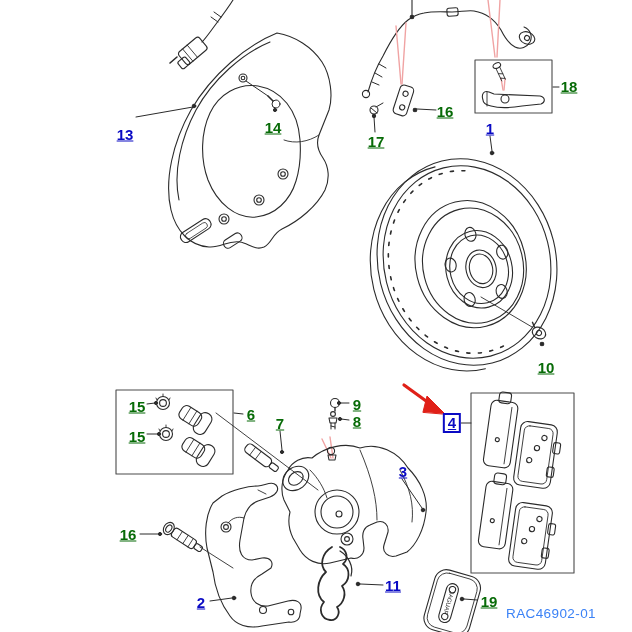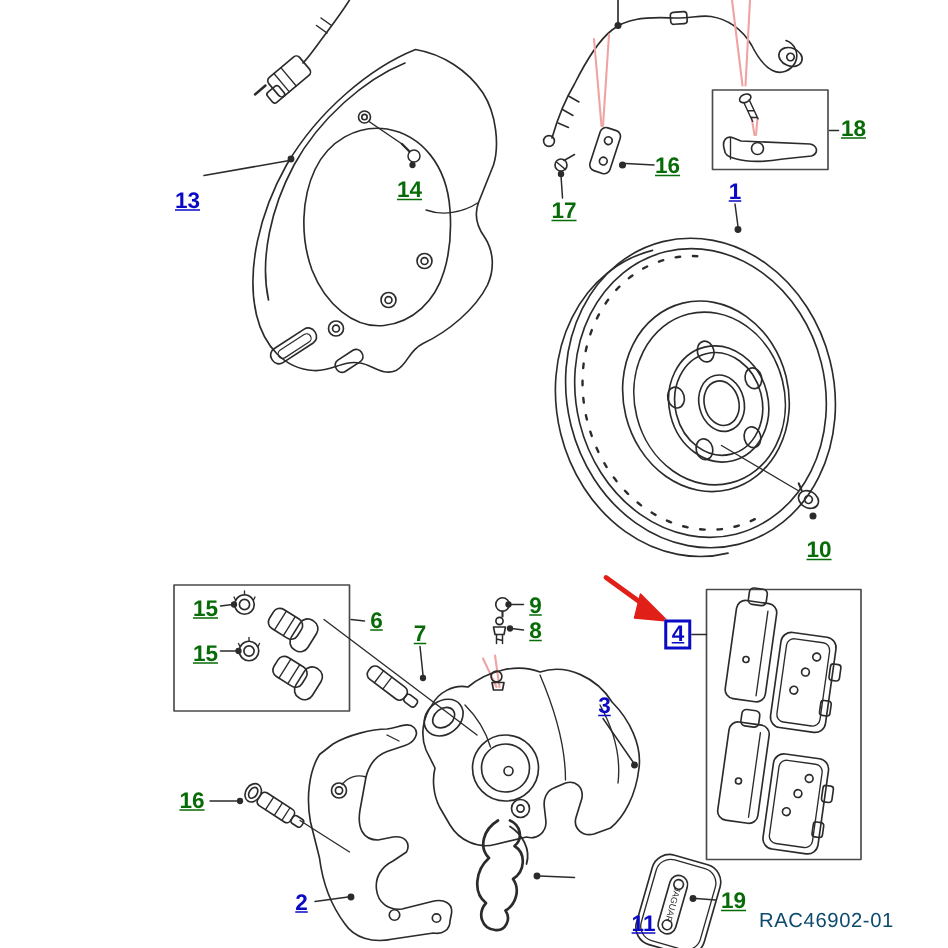--- a/index.html
+++ b/index.html
@@ -6,21 +6,21 @@
   .stage{position:relative;width:632px;height:632px;background:#ffffff;overflow:hidden;
          font-family:"Liberation Sans",sans-serif;}
   svg.art{position:absolute;left:0;top:0;}
   svg.art *{vector-effect:non-scaling-stroke;}
   .co{position:absolute;transform:translate(-50%,-50%);font:bold 15px "Liberation Sans",sans-serif;
       line-height:1;white-space:nowrap;user-select:none;text-decoration:underline;}
   .co.blue{color:#0a0ac4;}
   .co.green{color:#076b07;}
   .co.boxed{border:2px solid #0a0ac4;padding:0px 3px 1px 3px;background:#fff;}
   .code{position:absolute;left:506px;top:606px;font:13.5px "Liberation Sans",sans-serif;
-        color:#0c4a6e;letter-spacing:.4px;}
+        color:#3b82f6;letter-spacing:.4px;}
 </style>
 </head>
 <body>
 
 <div class="stage">
 
 <svg class="art" width="632" height="632" viewBox="0 0 632 632" fill="none" stroke="#2b2b2b" stroke-width="1.1" stroke-linecap="round" stroke-linejoin="round">
 
   <g>
     <path d="M277,33 C247,45 212,74 191,110 C173,142 164,180 171,210
@@ -331,18 +331,18 @@
 <span class="co green" style="left:137px;top:406px;">15</span>
 <span class="co green" style="left:137px;top:436px;">15</span>
 <span class="co green" style="left:251px;top:414px;">6</span>
 <span class="co green" style="left:280px;top:423px;">7</span>
 <span class="co green" style="left:357px;top:404px;">9</span>
 <span class="co green" style="left:357px;top:421px;">8</span>
 <span class="co blue" style="left:403px;top:471px;">3</span>
 <span class="co blue boxed" style="left:452px;top:423px;">4</span>
 <span class="co green" style="left:128px;top:534px;">16</span>
 <span class="co blue" style="left:201px;top:602px;">2</span>
-<span class="co blue" style="left:393px;top:616px;margin-left:36px;">11</span>
+<span class="co blue" style="left:393px;top:585px;">11</span>
 <span class="co green" style="left:489px;top:601px;">19</span>
 
 <span class="code">RAC46902-01</span>
 
 </div>
 
 </body></html>

